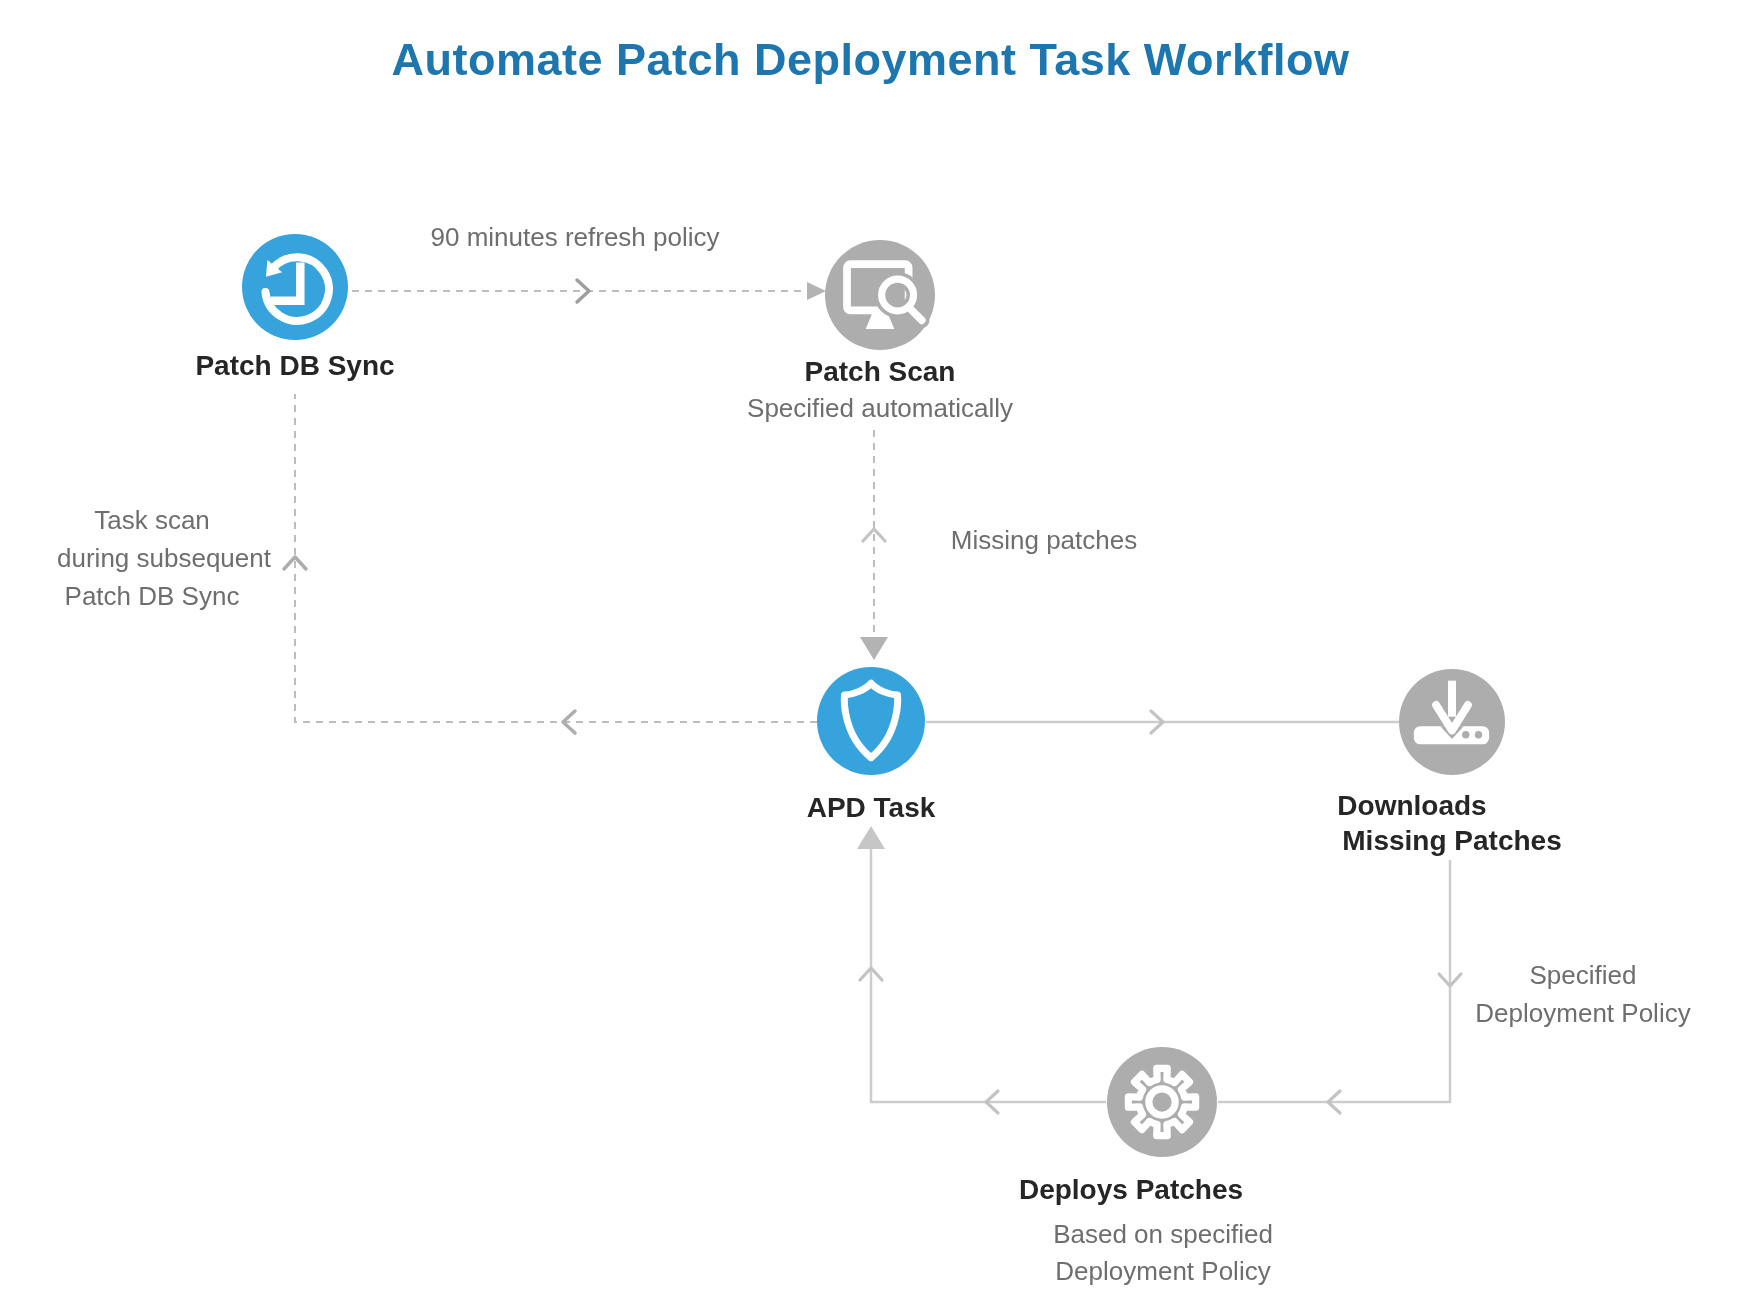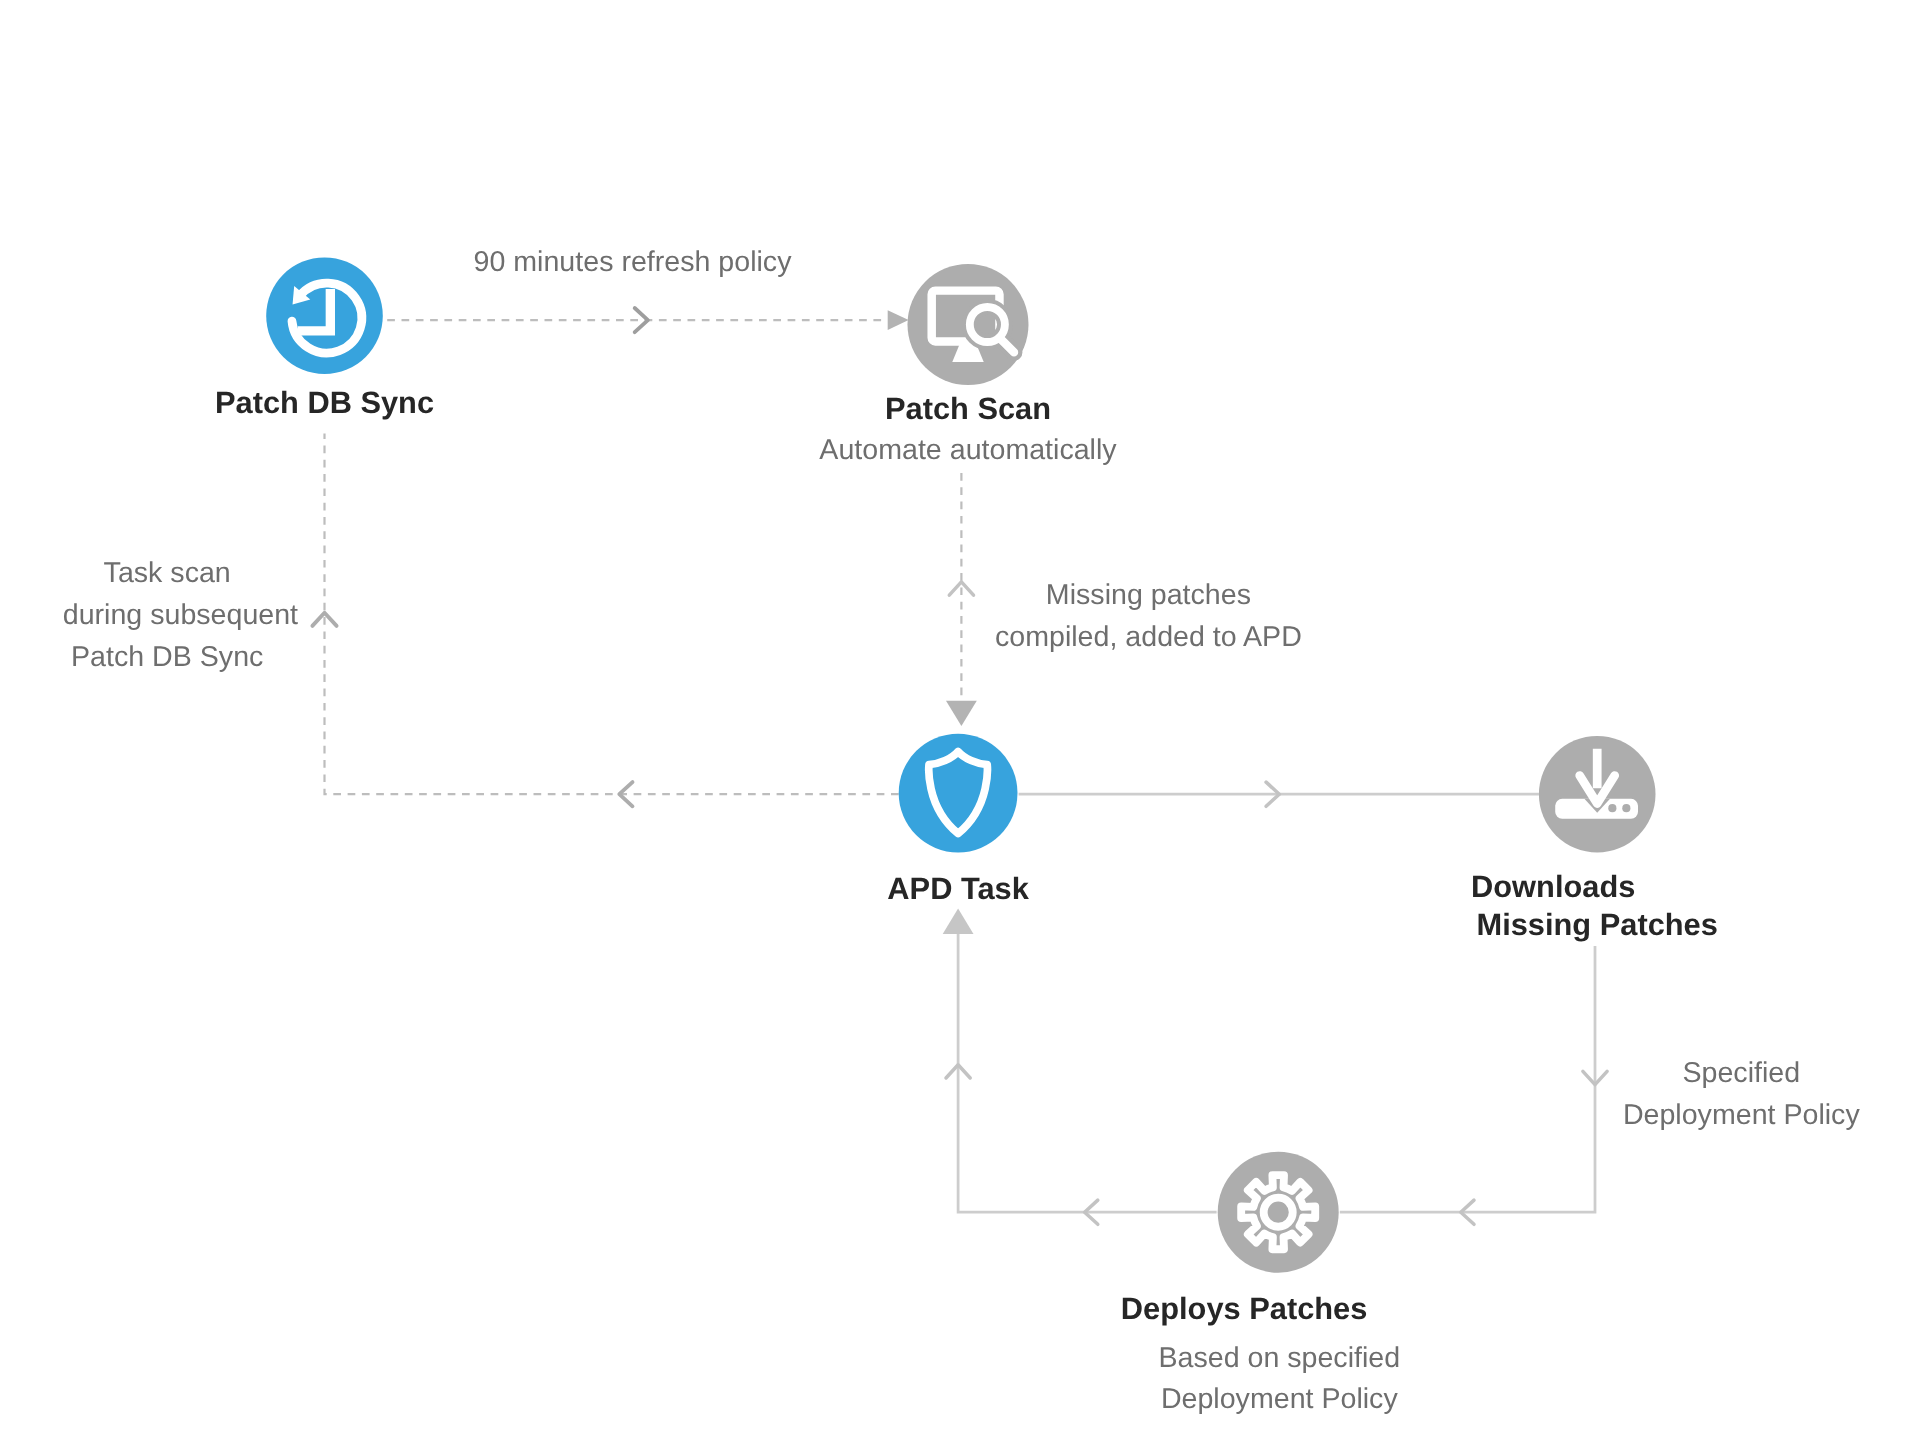--- a/index.html
+++ b/index.html
@@ -26,20 +26,21 @@
   .lbl{position:absolute;transform:translateX(-50%);text-align:left;white-space:nowrap;}
   .nlabel{font-size:28px;font-weight:600;color:var(--text-dark,#262626);line-height:35px;}
   .sublabel{font-size:26px;font-weight:400;color:var(--text-gray,#6E6E6E);line-height:37px;}
   .elabel{font-size:26px;font-weight:400;color:var(--text-gray,#6E6E6E);line-height:38px;}
 </style>
 </head>
 <body>
 
 <div class="canvas">
 
+  <h1 class="title">Automate Patch Deployment Task Workflow</h1>
 
   <svg class="edges" viewBox="0 0 1741 1312">
 
     <path class="dash" d="M352 291 H806"></path>
     <path class="chev-dark" d="M577 280 L589 291 L577 302"></path>
     <polygon class="tri-mid" points="807,282 807,300 826,291"></polygon>
 
     <path class="dash" d="M874 430 V633"></path>
     <path class="chev-light" d="M863 541 L874 529 L885 541"></path>
     <polygon class="tri-mid" points="860,637 888,637 874,660"></polygon>
@@ -74,21 +75,21 @@
     <svg viewBox="0 0 100 100">
       <rect x="20" y="22" width="56" height="42" rx="3" fill="none" stroke="#fff" stroke-width="7"></rect>
       <polygon points="44,64 56,64 63,81 37,81" fill="#fff"></polygon>
       <circle cx="66" cy="50" r="14.5" fill="none" stroke="#ADADAD" stroke-width="13"></circle>
       <line x1="76" y1="61" x2="88" y2="73" stroke="#ADADAD" stroke-width="14" stroke-linecap="round"></line>
       <circle cx="66" cy="50" r="14.5" fill="none" stroke="#fff" stroke-width="6.5"></circle>
       <line x1="76" y1="61" x2="88" y2="73" stroke="#fff" stroke-width="7" stroke-linecap="round"></line>
     </svg>
   </div>
   <div class="lbl nlabel" style="left:880px;top:354px">Patch Scan</div>
-  <div class="lbl sublabel" style="left:880px;top:390px">Automate automatically</div>
+  <div class="lbl sublabel" style="left:880px;top:390px">Specified automatically</div>
 
   <div class="node blue" style="left:817px;top:667px;width:108px;height:108px">
     <svg viewBox="0 0 100 100">
       <path d="M50 15 C45 21 34 25.5 25.5 26 C25.5 26 22 61 50 84 C78 61 74.5 26 74.5 26 C66 25.5 55 21 50 15 Z" fill="none" stroke="#fff" stroke-width="6.5" stroke-linejoin="round"></path>
     </svg>
   </div>
   <div class="lbl nlabel" style="left:871px;top:790px">APD Task</div>
 
   <div class="node gray" style="left:1399px;top:669px;width:106px;height:106px">
     <svg viewBox="0 0 100 100">
@@ -113,21 +114,20 @@
       <circle cx="50" cy="50" r="12" fill="none" stroke="#fff" stroke-width="6.5"></circle>
     </svg>
   </div>
   <div class="lbl nlabel" style="left:1131px;top:1172px">Deploys Patches</div>
   <div class="lbl sublabel" style="left:1163px;top:1216px">Based on specified</div>
   <div class="lbl sublabel" style="left:1163px;top:1253px">Deployment Policy</div>
 
   <div class="lbl elabel" style="left:575px;top:218px">90 minutes refresh policy</div>
 
   <div class="lbl elabel" style="left:1044px;top:521px">Missing patches</div>
-  <div class="lbl elabel" style="left:1044px;top:559px">compiled, added to APD</div>
 
   <div class="lbl elabel" style="left:152px;top:501px">Task scan</div>
   <div class="lbl elabel" style="left:164px;top:539px">during subsequent</div>
   <div class="lbl elabel" style="left:152px;top:577px">Patch DB Sync</div>
 
   <div class="lbl elabel" style="left:1583px;top:956px">Specified</div>
   <div class="lbl elabel" style="left:1583px;top:994px">Deployment Policy</div>
 
 </div>
 

